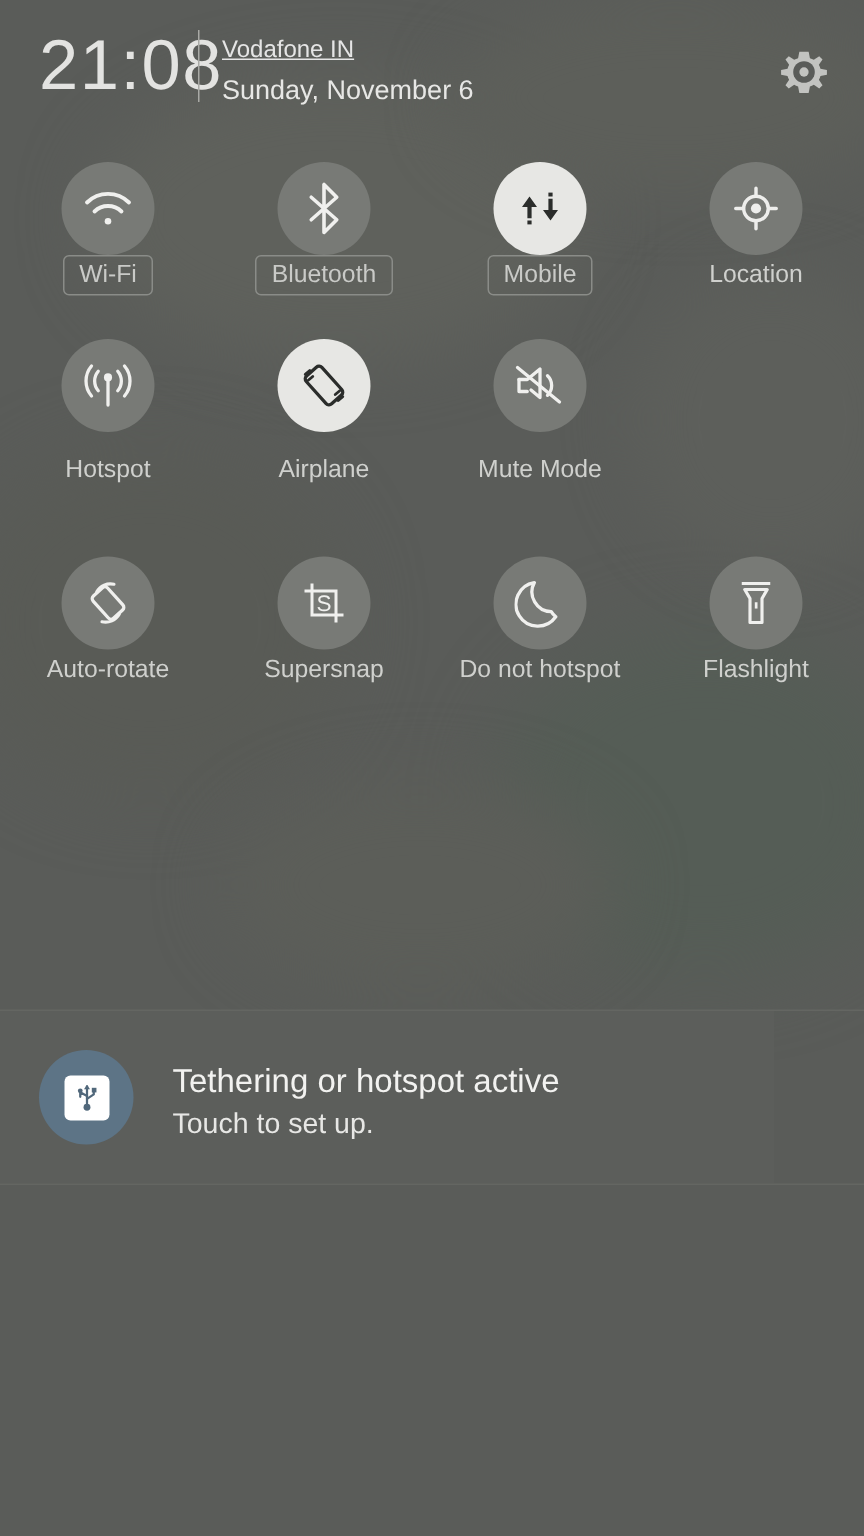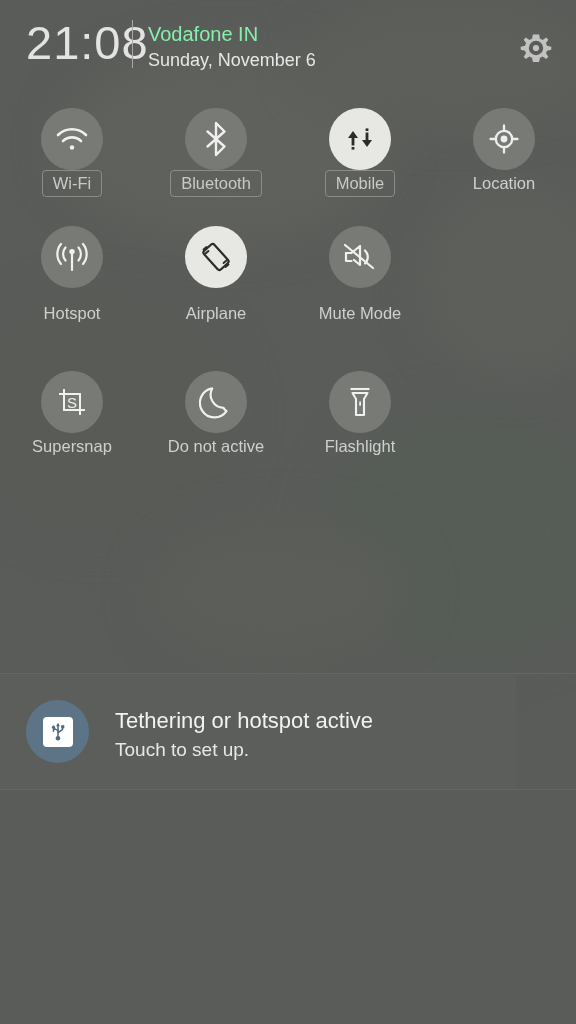--- a/index.html
+++ b/index.html
@@ -33,21 +33,21 @@
     font-size: 47px; font-weight: 300; color: #e3e3e1;
     letter-spacing: 1px; line-height: 52px;
     font-family: "Liberation Sans", sans-serif;
   }
   #header-divider {
     position: absolute; left: 132px; top: 20px;
     width: 1px; height: 48px; background: #a9aaa6;
   }
   #carrier {
     position: absolute; left: 148px; top: 23px;
-    font-size: 20px; color: #86efac; line-height: 22px;
+    font-size: 16px; color: #e5e5e5; line-height: 22px; text-decoration: underline;
   }
   #date {
     position: absolute; left: 148px; top: 49px;
     font-size: 18px; color: #e7e7e5; line-height: 22px;
   }
   #settings-btn {
     position: absolute; right: 17px; top: 25px;
     width: 46px; height: 46px; cursor: pointer;
   }
 
@@ -284,20 +284,36 @@
             </svg>
           </span>
         </div>
         <div class="tile-label">Mute Mode</div>
       </div>
 
     </div>
 
     <div class="tile-row row3">
 
+      <div class="tile">
+        <div class="tile-circle">
+          <span>
+            <svg width="36" height="36" viewBox="0 0 36 36">
+              <g transform="rotate(-42 18 18)">
+                <rect x="11.5" y="8" width="13" height="20" rx="2.4" fill="none" stroke="#f0f0ee" stroke-width="2.2"></rect>
+              </g>
+              <g fill="none" stroke="#f0f0ee" stroke-width="2.1" stroke-linecap="round">
+                <path d="M10.5 10.5 A10.5 10.5 0 0 1 22 5.5"></path>
+                <path d="M25.5 25.5 A10.5 10.5 0 0 1 14 30.5"></path>
+              </g>
+            </svg>
+          </span>
+        </div>
+        <div class="tile-label">Auto-rotate</div>
+      </div>
 
       <div class="tile">
         <div class="tile-circle">
           <span>
             <svg width="34" height="34" viewBox="0 0 34 34">
               <g fill="none" stroke="#f0f0ee" stroke-width="2">
                 <path d="M9 4 L9 25 L30 25"></path>
                 <path d="M4 9 L25 9 L25 30"></path>
               </g>
               <text x="17" y="22.5" font-family="Liberation Sans, sans-serif" font-size="15" fill="#f0f0ee" text-anchor="middle">S</text>
@@ -308,21 +324,21 @@
       </div>
 
       <div class="tile">
         <div class="tile-circle">
           <span>
             <svg width="34" height="34" viewBox="0 0 34 34">
               <path d="M24.5 22.8 A13.2 13.2 0 0 1 13.2 3.4 A14.6 14.6 0 1 0 27.5 26.2 A13.2 13.2 0 0 1 24.5 22.8 Z" fill="none" stroke="#f0f0ee" stroke-width="2.2" stroke-linejoin="round"></path>
             </svg>
           </span>
         </div>
-        <div class="tile-label">Do not active</div>
+        <div class="tile-label">Do not hotspot</div>
       </div>
 
       <div class="tile">
         <div class="tile-circle">
           <span>
             <svg width="30" height="34" viewBox="0 0 30 34">
               <g fill="none" stroke="#f0f0ee" stroke-width="2.1" stroke-linejoin="round">
                 <path d="M5.5 4 L24.5 4"></path>
                 <path d="M7.5 8 L22.5 8 L19 14 L19 30 L11 30 L11 14 Z"></path>
               </g>

